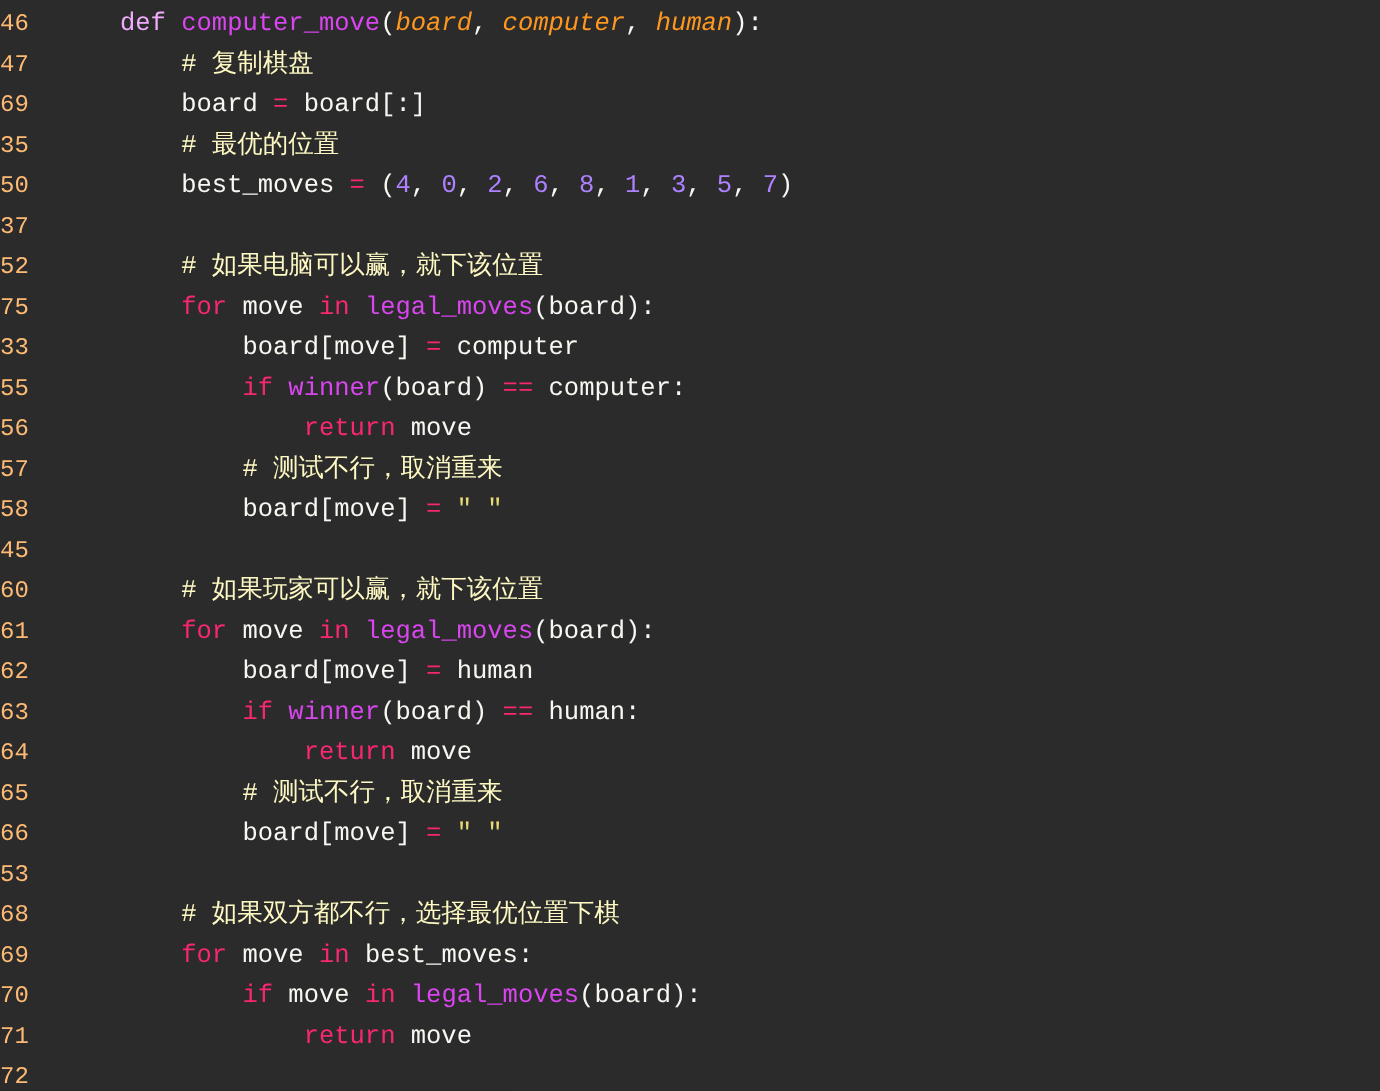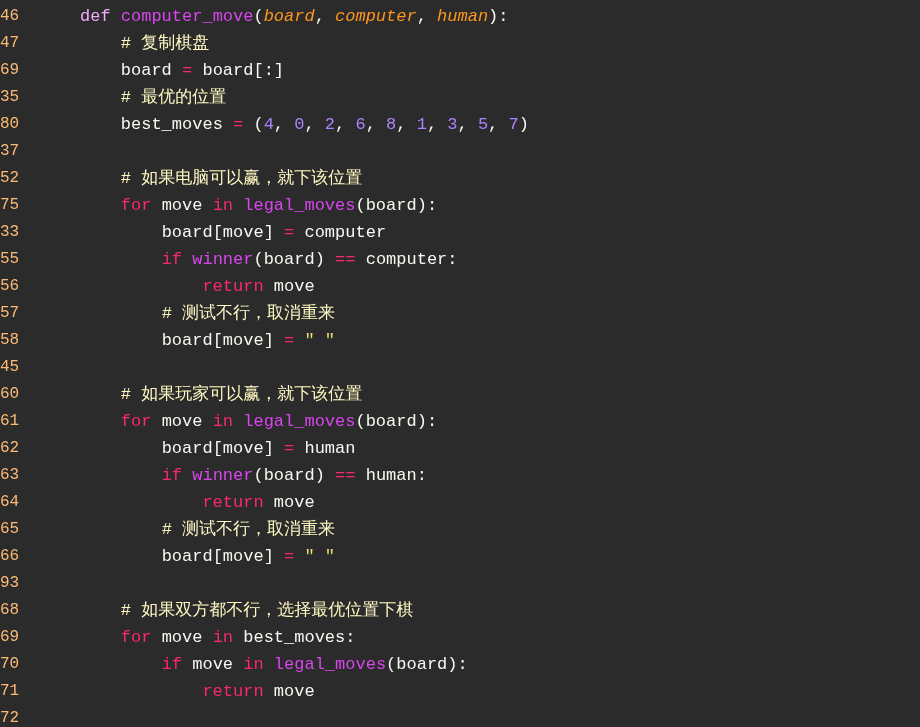--- a/index.html
+++ b/index.html
@@ -51,38 +51,38 @@
 </style>
 </head>
 <body>
 
 <div class="editor">
   <div class="gutter" id="gutter">
       <div class="line">46</div>
       <div class="line">47</div>
       <div class="line">69</div>
       <div class="line">35</div>
-      <div class="line">80</div>
+      <div class="line">50</div>
       <div class="line">37</div>
       <div class="line">52</div>
       <div class="line">75</div>
       <div class="line">33</div>
       <div class="line">55</div>
       <div class="line">56</div>
       <div class="line">57</div>
       <div class="line">58</div>
       <div class="line">45</div>
       <div class="line">60</div>
       <div class="line">61</div>
       <div class="line">62</div>
       <div class="line">63</div>
       <div class="line">64</div>
       <div class="line">65</div>
       <div class="line">66</div>
-      <div class="line">93</div>
+      <div class="line">53</div>
       <div class="line">68</div>
       <div class="line">69</div>
       <div class="line">70</div>
       <div class="line">71</div>
       <div class="line">72</div>
     </div>
   <div class="code" id="code"><div class="line"><span class="tok-kw">def </span><span class="tok-fn">computer_move</span><span class="tok-punct">(</span><span class="tok-param">board</span><span class="tok-punct">, </span><span class="tok-param">computer</span><span class="tok-punct">, </span><span class="tok-param">human</span><span class="tok-punct">):</span></div><div class="line">    <span class="tok-comment"># 复制棋盘</span></div><div class="line">    <span class="tok-ident">board </span><span class="tok-ctrl">=</span><span class="tok-ident"> board</span><span class="tok-punct">[:]</span></div><div class="line">    <span class="tok-comment"># 最优的位置</span></div><div class="line">    <span class="tok-ident">best_moves </span><span class="tok-ctrl">=</span><span class="tok-punct"> (</span><span class="tok-num">4</span><span class="tok-punct">, </span><span class="tok-num">0</span><span class="tok-punct">, </span><span class="tok-num">2</span><span class="tok-punct">, </span><span class="tok-num">6</span><span class="tok-punct">, </span><span class="tok-num">8</span><span class="tok-punct">, </span><span class="tok-num">1</span><span class="tok-punct">, </span><span class="tok-num">3</span><span class="tok-punct">, </span><span class="tok-num">5</span><span class="tok-punct">, </span><span class="tok-num">7</span><span class="tok-punct">)</span></div><div class="line"></div><div class="line">    <span class="tok-comment"># 如果电脑可以赢，就下该位置</span></div><div class="line">    <span class="tok-ctrl">for </span><span class="tok-ident">move </span><span class="tok-ctrl">in </span><span class="tok-fn">legal_moves</span><span class="tok-punct">(</span><span class="tok-ident">board</span><span class="tok-punct">):</span></div><div class="line">        <span class="tok-ident">board</span><span class="tok-punct">[</span><span class="tok-ident">move</span><span class="tok-punct">] </span><span class="tok-ctrl">=</span><span class="tok-ident"> computer</span></div><div class="line">        <span class="tok-ctrl">if </span><span class="tok-fn">winner</span><span class="tok-punct">(</span><span class="tok-ident">board</span><span class="tok-punct">) </span><span class="tok-ctrl">==</span><span class="tok-ident"> computer</span><span class="tok-punct">:</span></div><div class="line">            <span class="tok-ctrl">return </span><span class="tok-ident">move</span></div><div class="line">        <span class="tok-comment"># 测试不行，取消重来</span></div><div class="line">        <span class="tok-ident">board</span><span class="tok-punct">[</span><span class="tok-ident">move</span><span class="tok-punct">] </span><span class="tok-ctrl">=</span><span class="tok-ident"> </span><span class="tok-str">" "</span></div><div class="line"></div><div class="line">    <span class="tok-comment"># 如果玩家可以赢，就下该位置</span></div><div class="line">    <span class="tok-ctrl">for </span><span class="tok-ident">move </span><span class="tok-ctrl">in </span><span class="tok-fn">legal_moves</span><span class="tok-punct">(</span><span class="tok-ident">board</span><span class="tok-punct">):</span></div><div class="line">        <span class="tok-ident">board</span><span class="tok-punct">[</span><span class="tok-ident">move</span><span class="tok-punct">] </span><span class="tok-ctrl">=</span><span class="tok-ident"> human</span></div><div class="line">        <span class="tok-ctrl">if </span><span class="tok-fn">winner</span><span class="tok-punct">(</span><span class="tok-ident">board</span><span class="tok-punct">) </span><span class="tok-ctrl">==</span><span class="tok-ident"> human</span><span class="tok-punct">:</span></div><div class="line">            <span class="tok-ctrl">return </span><span class="tok-ident">move</span></div><div class="line">        <span class="tok-comment"># 测试不行，取消重来</span></div><div class="line">        <span class="tok-ident">board</span><span class="tok-punct">[</span><span class="tok-ident">move</span><span class="tok-punct">] </span><span class="tok-ctrl">=</span><span class="tok-ident"> </span><span class="tok-str">" "</span></div><div class="line"></div><div class="line">    <span class="tok-comment"># 如果双方都不行，选择最优位置下棋</span></div><div class="line">    <span class="tok-ctrl">for </span><span class="tok-ident">move </span><span class="tok-ctrl">in </span><span class="tok-ident">best_moves</span><span class="tok-punct">:</span></div><div class="line">        <span class="tok-ctrl">if </span><span class="tok-ident">move </span><span class="tok-ctrl">in </span><span class="tok-fn">legal_moves</span><span class="tok-punct">(</span><span class="tok-ident">board</span><span class="tok-punct">):</span></div><div class="line">            <span class="tok-ctrl">return </span><span class="tok-ident">move</span></div><div class="line"></div></div>
 </div>
 
 </body></html>

